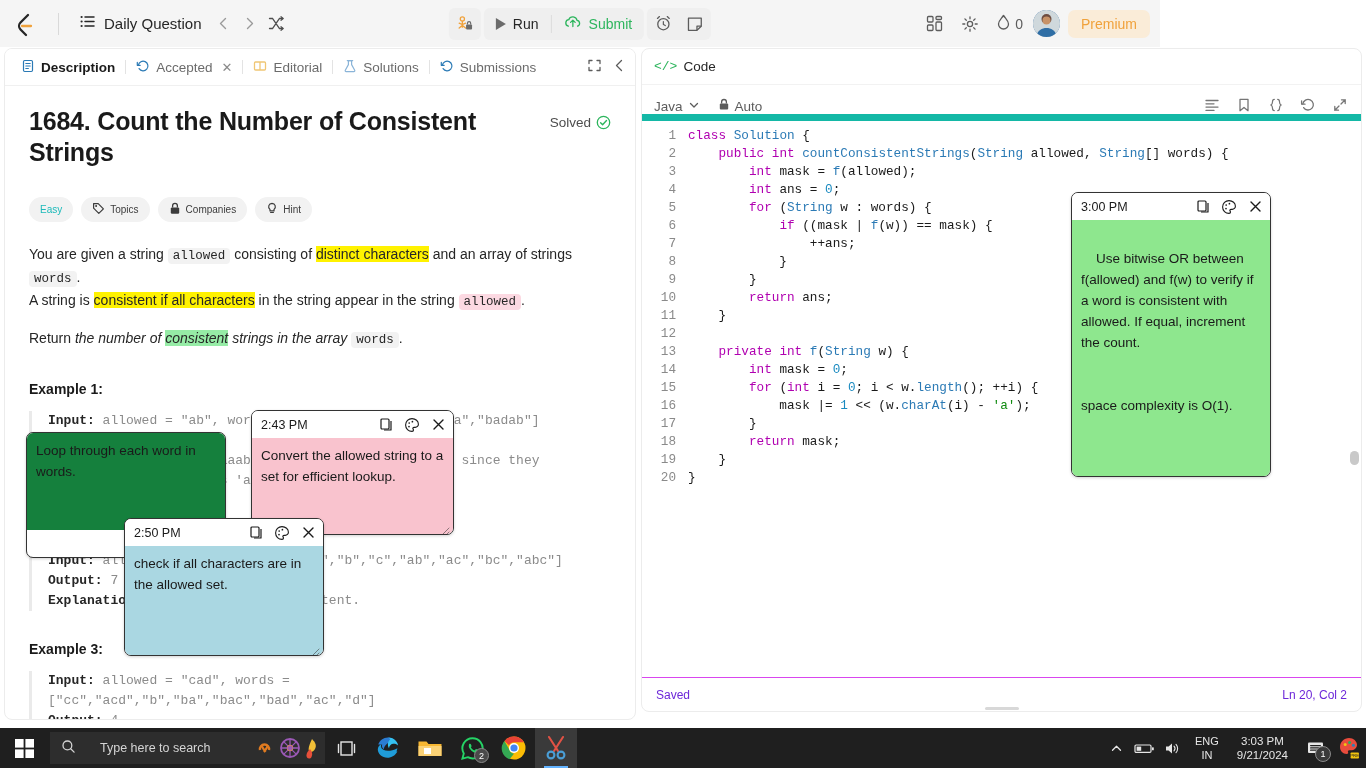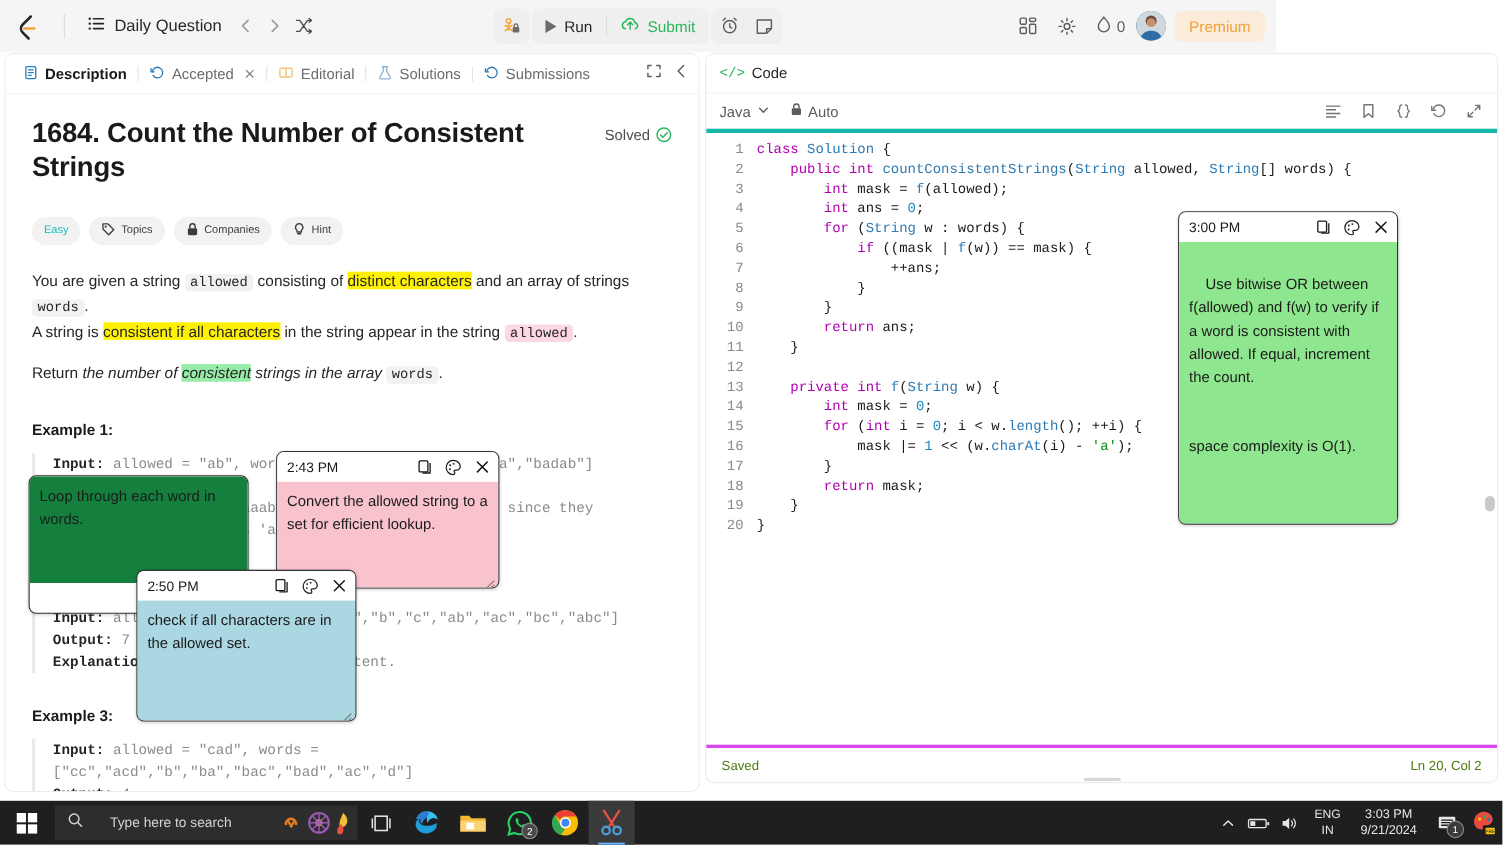--- a/index.html
+++ b/index.html
@@ -89,36 +89,36 @@
   pre.ex b { color: #262626; font-weight: bold; }
 
   
   #right-panel {
     position: absolute; left: 641px; top: 48px; width: 721px; height: 664px;
     background: #ffffff; border-radius: 8px; border: 1px solid #ececec; overflow: hidden;
   }
   #code-tabbar { height: 36px; display: flex; align-items: center; padding: 0 12px; border-bottom: 1px solid #f2f2f2; }
   #code-tab { display: flex; align-items: center; gap: 6px; font-size: 13.5px; color: #262626; font-weight: 500; }
   .code-brackets { color: #2db55d; font-family: "Liberation Mono", monospace; font-size: 13px; }
-  #code-toolbar { height: 36px; display: flex; align-items: center; padding: 0 12px; position: relative; border-bottom: 4px solid #14b8a6; }
+  #code-toolbar { height: 36px; display: flex; align-items: flex-end; padding: 0 12px; position: relative; border-bottom: 7px solid #14b8a6; }
   .lang-sel { display: flex; align-items: center; gap: 5px; font-size: 13.5px; color: #5c5c5c; cursor: pointer; }
   .auto-grp { display: flex; align-items: center; gap: 5px; font-size: 13.5px; color: #5c5c5c; margin-left: 18px; cursor: pointer; }
   #code-tools { position: absolute; right: 12px; display: flex; align-items: center; gap: 14px; color: #757575; }
   .ctool { cursor: pointer; display: flex; align-items: center; justify-content: center; width: 18px; height: 18px; }
 
   #editor { position: relative; height: 556px; padding-top: 6px; overflow: hidden; background: #fff; }
   .code-row { display: flex; font-family: "Liberation Mono", monospace; font-size: 12.7px; line-height: 18px; height: 18px; }
   .gutter { width: 46px; text-align: right; padding-right: 12px; color: #8a8a8a; flex: none; user-select: none; }
   .code-txt { white-space: pre; color: #1a1a1a; }
   .kw { color: #b000b0; }
   .typ { color: #2b7ab5; }
   .fn { color: #2b7ab5; }
   .num { color: #1a8ac0; }
   .str { color: #0f8a0f; }
-  #code-status { position: absolute; bottom: 0; left: 0; width: 100%; height: 34px; display: flex; align-items: center; padding: 0 14px; justify-content: space-between; font-size: 12px; color: #4d7c0f; border-top: 3px solid #d946ef; }
+  #code-status { position: absolute; bottom: 0; left: 0; width: 100%; height: 34px; display: flex; align-items: center; padding: 0 14px; justify-content: space-between; font-size: 12px; color: #6d28d9; border-top: 1px solid #d946ef; }
   #vscroll { position: absolute; right: 2px; top: 330px; width: 9px; height: 14px; background: #c9c9c9; border-radius: 5px; }
   #hgrab { position: absolute; left: 50%; transform: translateX(-50%); bottom: 1px; width: 34px; height: 3px; border-radius: 2px; background: #d8d8d8; }
 
   
   .note {
     position: absolute; border: 1px solid #333; border-radius: 7px;
     box-shadow: 0 1px 3px rgba(0,0,0,0.18); overflow: hidden; background: #fff;
   }
   .note-head {
     height: 27px; display: flex; align-items: center; background: #fff;

